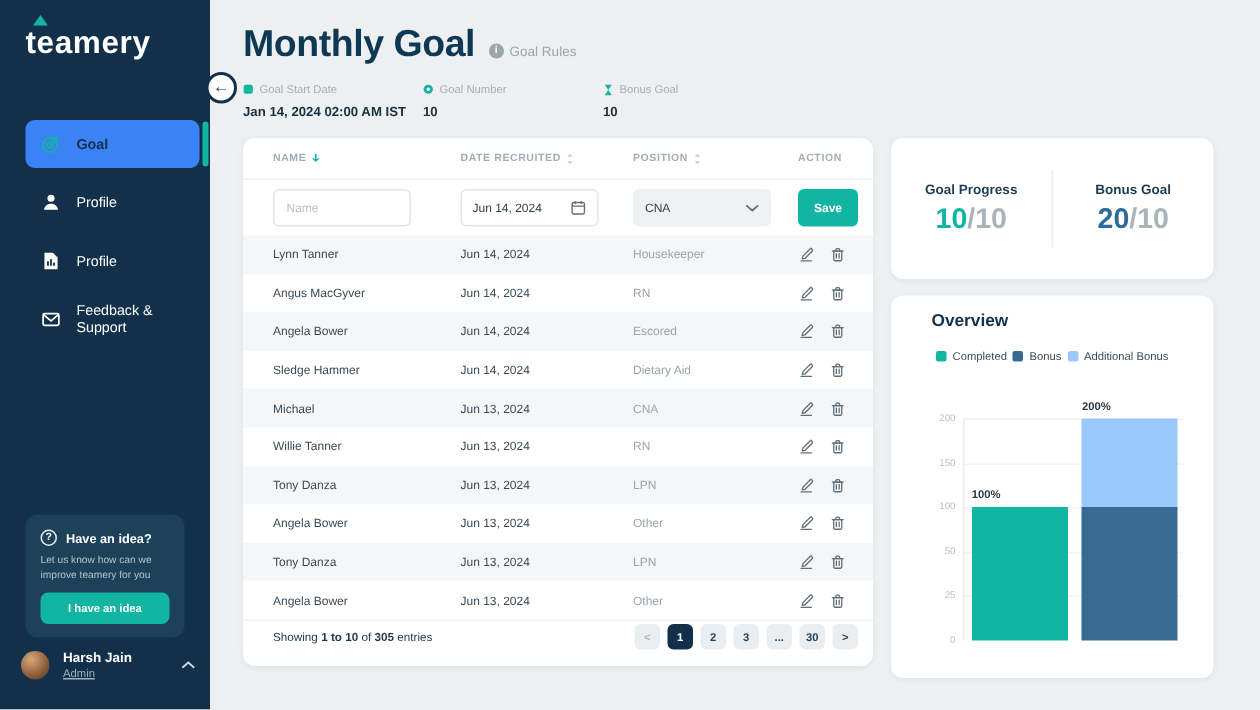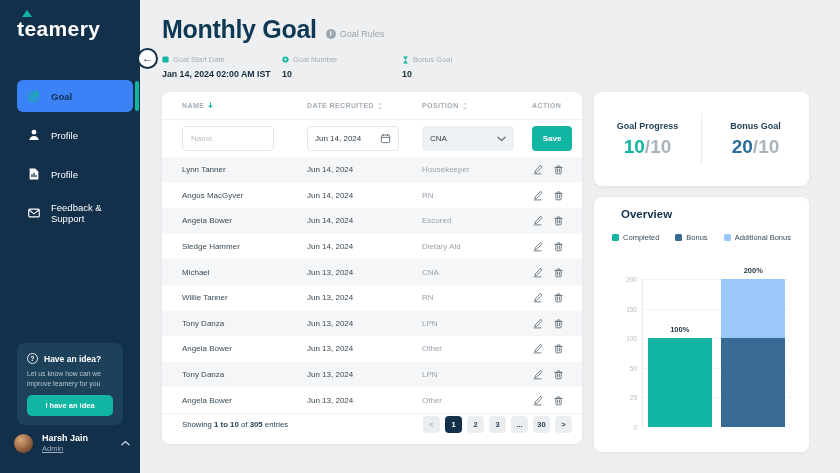--- a/index.html
+++ b/index.html
@@ -103,30 +103,30 @@
   .p-half { flex:1; text-align:center; }
   .p-label { font-size:9px; color:#1d3d53; font-weight:bold; }
   .p-value { font-size:19px; font-weight:bold; margin-top:5px; }
   .num-teal { color:#12b5a2; } .num-blue { color:#2d6b9b; } .den { color:#aab3ba; }
   .p-divider { width:1px; height:52px; background:#e8ecef; }
 
   .chart-card { background:#fff; border-radius:8px; height:255px; margin-top:11px; position:relative;
     box-shadow:0 1px 4px rgba(18,48,74,.06); }
   .chart-title { position:absolute; top:11px; left:27px; font-size:11.5px; font-weight:bold; color:#14324c; }
   .legend { position:absolute; top:36px; left:0; right:0; display:flex; justify-content:center;
-    gap:16px; font-size:7.5px; color:#3c4b57; }
+    gap:4px; font-size:7.5px; color:#3c4b57; }
   .lg-item { display:flex; align-items:center; gap:4px; }
   .lg-sw { width:7px; height:7px; border-radius:1.5px; }
   .plot { position:absolute; left:48px; top:82px; width:147px; height:148px;
     border-left:1px solid #e8ebee; }
   .gridline { position:absolute; left:0; right:0; height:1px; background:#f1f3f5; }
   .tick-label { position:absolute; right:calc(100% + 6px); transform:translateY(-50%);
     font-size:6.5px; color:#b9c1c8; white-space:nowrap; }
   .bar-seg { position:absolute; }
-  .bar-label { position:absolute; font-size:7.5px; font-weight:bold; color:#2b3a45; text-align:center; }
+  .bar-label { position:absolute; font-size:7.5px; font-weight:bold; color:#2b3a45; text-align:left; }
 </style>
 </head>
 <body>
 
 <div class="app">
 
   <aside class="sidebar">
     <div class="logo">
       <span class="logo-caret"></span>
       <span>teamery</span>

